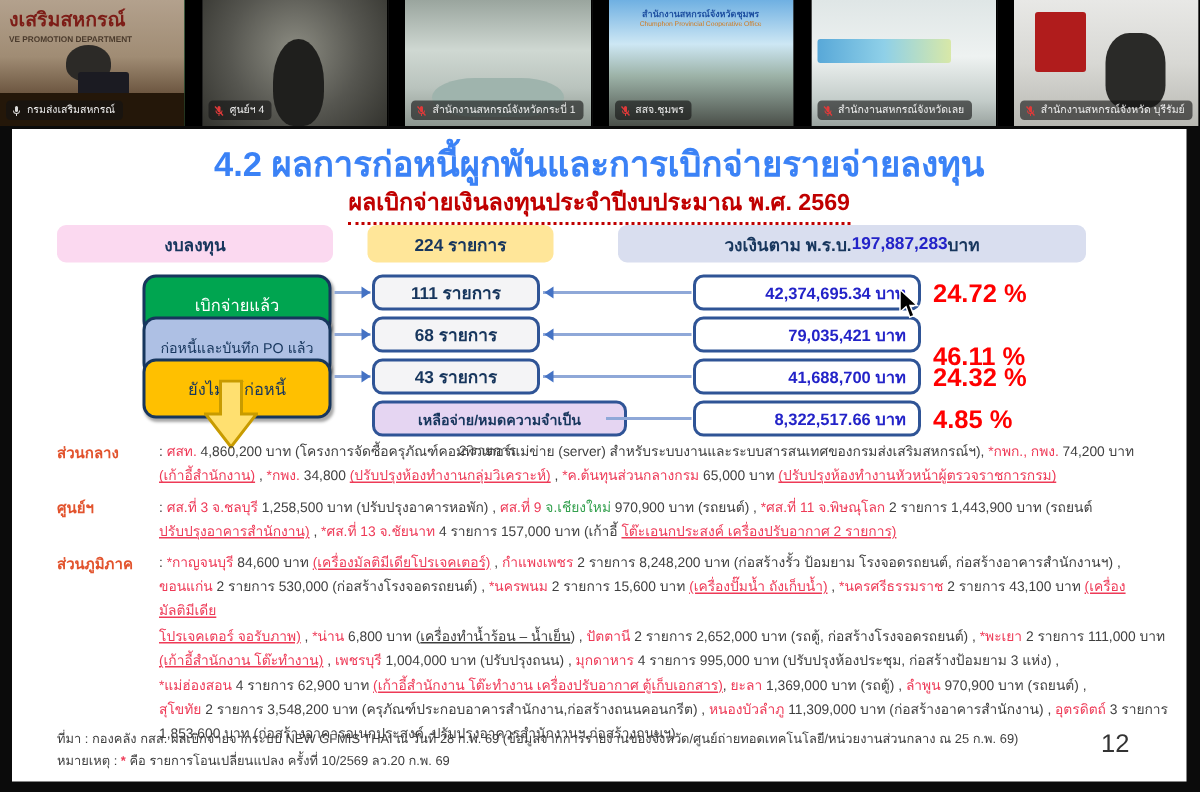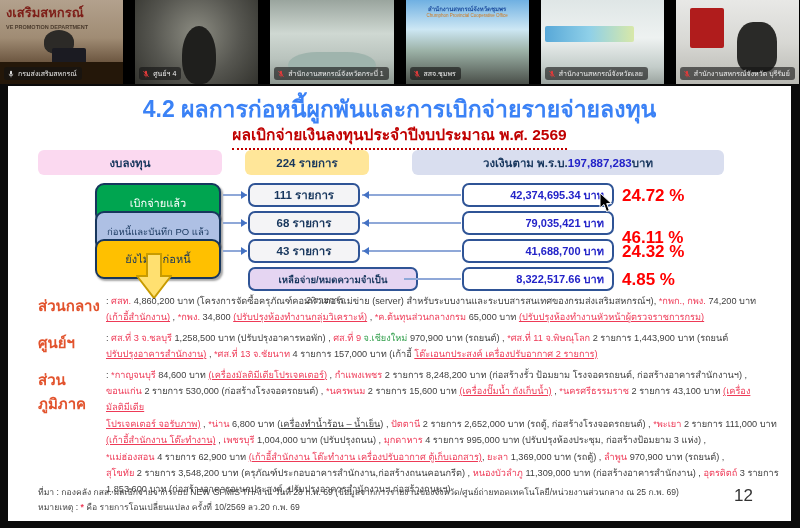--- a/index.html
+++ b/index.html
@@ -56,21 +56,21 @@
   .residual-box{position:absolute;left:240px;top:181px;width:170px;height:24px;background:#E5D5F2;border:2px solid #2F5496;border-radius:7px;display:flex;align-items:center;justify-content:center;color:#17365D;font-weight:bold;font-size:9.5px;white-space:nowrap;}
   .residual-note{position:absolute;left:240px;top:207px;width:154px;text-align:center;color:#3f3f3f;font-size:9px;}
   .conn{position:absolute;height:2px;background:#8FA8D8;}
   .arr-r{position:absolute;width:0;height:0;border-left:6px solid #4472C4;border-top:4px solid transparent;border-bottom:4px solid transparent;}
   .arr-l{position:absolute;width:0;height:0;border-right:6px solid #4472C4;border-top:4px solid transparent;border-bottom:4px solid transparent;}
   .down-arrow{position:absolute;left:128px;top:167px;}
 
   
   .sections{position:absolute;left:30px;top:207px;right:10px;}
   .sec{display:flex;margin-bottom:4px;}
-  .sec-label{flex:none;width:68px;color:#E2532D;font-weight:bold;font-size:15px;padding-top:1px;}
+  .sec-label{flex:none;width:68px;color:#E2532D;font-weight:bold;font-size:10px;padding-top:1px;}
   .sec-body{flex:1;font-size:9.2px;line-height:16.4px;color:#3f3f3f;}
   .c-dark{color:#3f3f3f;}
   .c-red{color:#EE3A57;}
   .c-green{color:#35A14F;}
   .u{text-decoration:underline;}
 
   .footer{position:absolute;left:30px;top:399px;right:60px;font-size:8.6px;line-height:14.5px;color:#3f3f3f;}
   .note-star{color:#EE3A57;font-weight:bold;}
   .page-num{position:absolute;right:38px;top:400px;font-size:17px;color:#333;}
 

